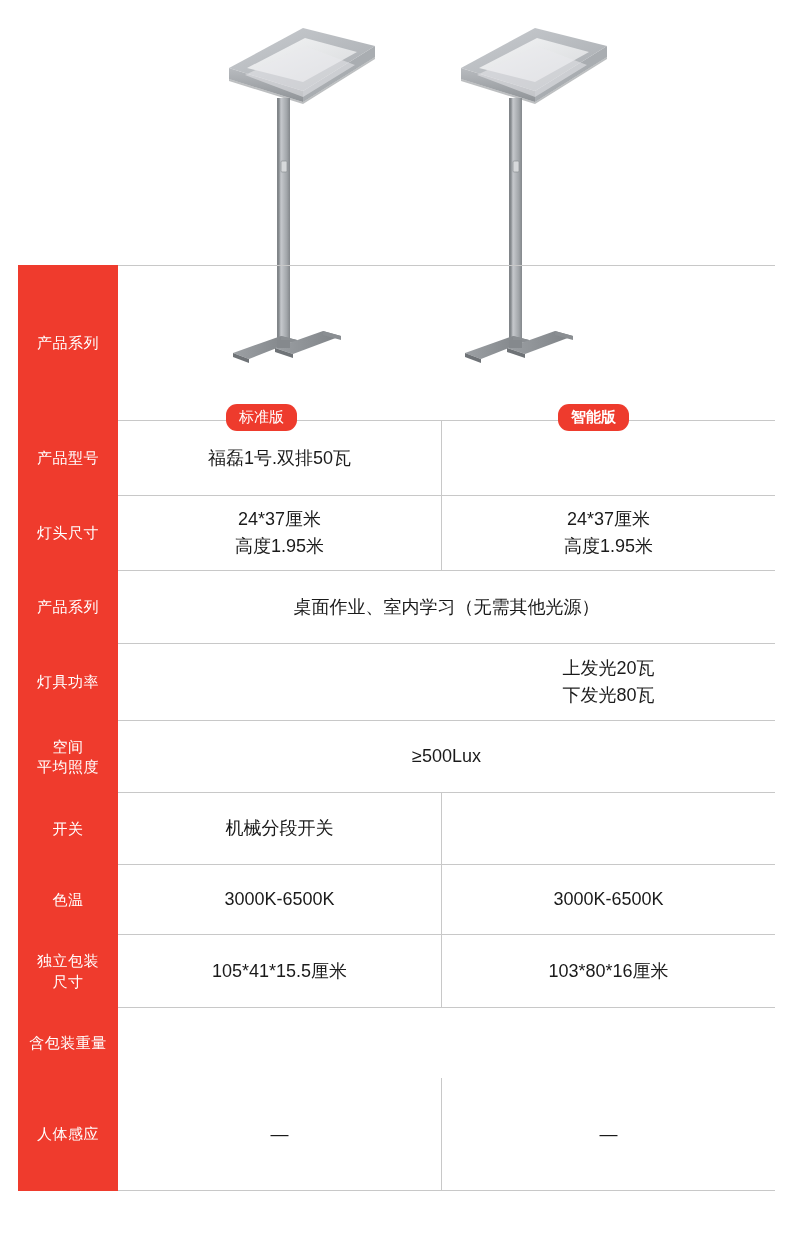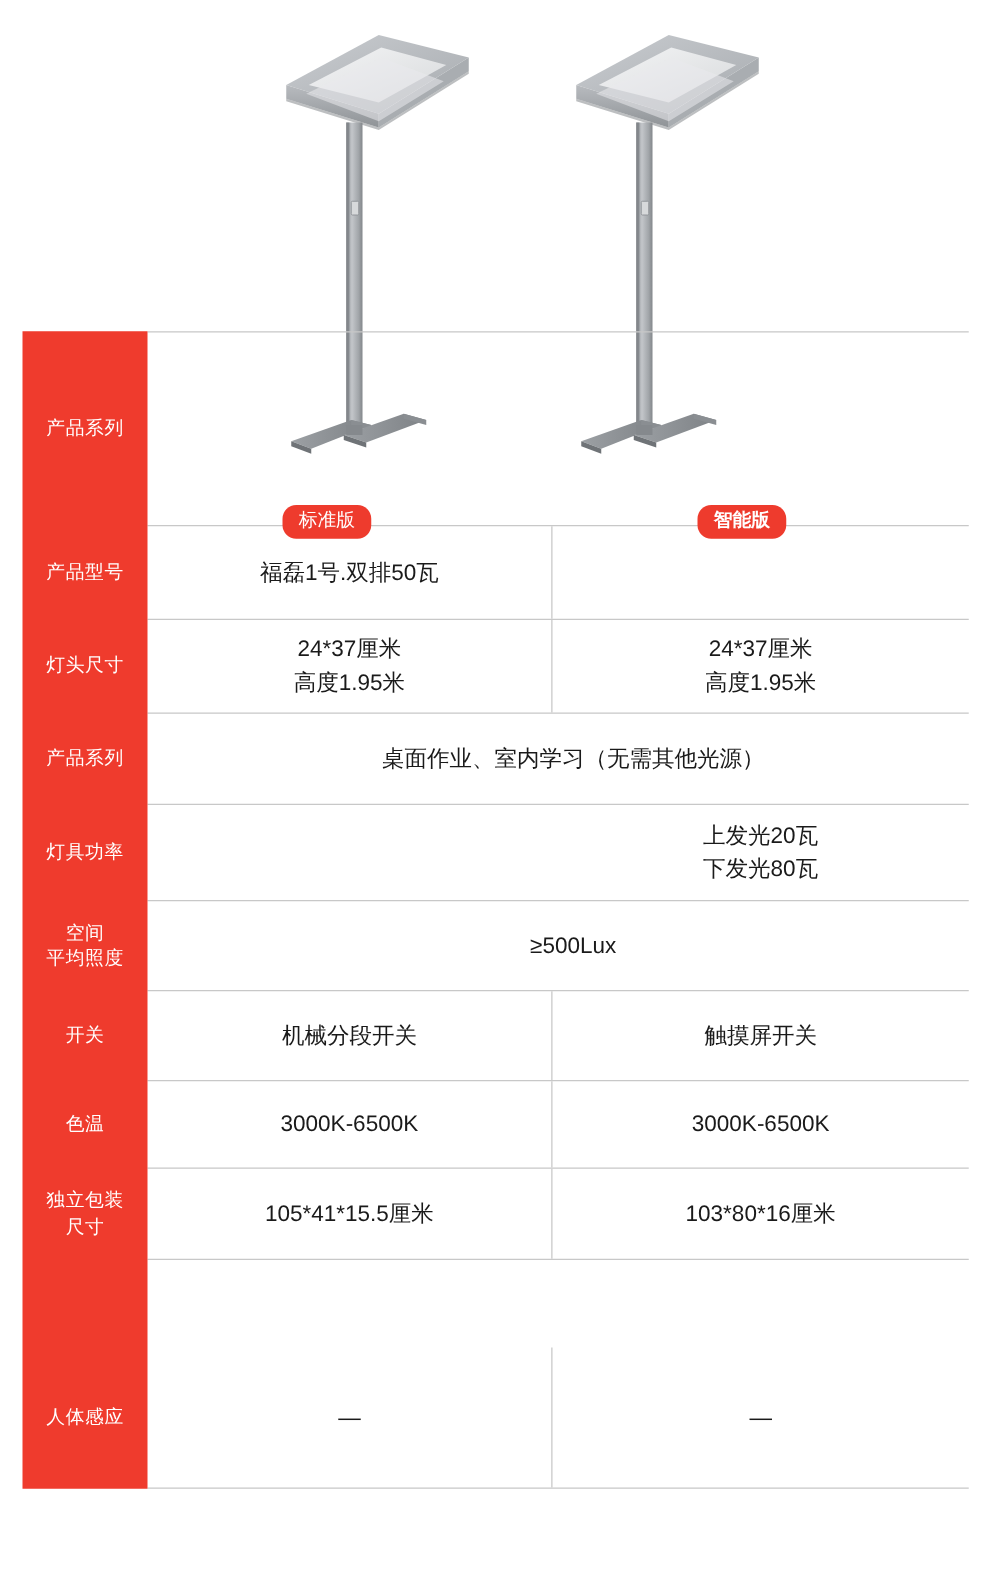--- a/index.html
+++ b/index.html
@@ -89,21 +89,21 @@
     justify-content: center;
     text-align: center;
     font-size: 18px;
     line-height: 1.5;
     white-space: pre-line;
     color: #1a1a1a;
     box-sizing: border-box;
   }
   .cell.left  { left: 0;     width: 324px; border-right: 1px solid #c8c8c8; }
   .cell.right { left: 324px; width: 333px; }
-  .cell.full  { left: 12px;     width: 657px; }
+  .cell.full  { left: 0;     width: 657px; }
 
   
   .series-row {
     position: absolute;
     left: 0;
     top: 0;
     width: 657px;
     height: 156px;
   }
   .badge {
@@ -236,20 +236,21 @@
     <div class="label-cell" style="top:156px;height:75px">产品型号</div>
     <div class="label-cell" style="top:231px;height:75px">灯头尺寸</div>
     <div class="label-cell" style="top:306px;height:73px">产品系列</div>
     <div class="label-cell" style="top:379px;height:77px">灯具功率</div>
     <div class="label-cell" style="top:456px;height:72px">空间
 平均照度</div>
     <div class="label-cell" style="top:528px;height:72px">开关</div>
     <div class="label-cell" style="top:600px;height:70px">色温</div>
     <div class="label-cell" style="top:670px;height:73px">独立包装
 尺寸</div>
+    <div class="label-cell" style="top:743px;height:70px">含包装重量</div>
     <div class="label-cell" style="top:813px;height:113px">人体感应</div>
   </div>
 
   <div class="grid">
 
     <div class="row first" style="top:0px;height:156px">
       <div class="series-row">
         <span class="badge badge-a">标准版</span>
         <span class="badge badge-b">智能版</span>
       </div>
@@ -274,21 +275,20 @@
       <div class="cell right">上发光20瓦
 下发光80瓦</div>
     </div>
 
     <div class="row" style="top:456px;height:72px">
       <div class="cell full">≥500Lux</div>
     </div>
 
     <div class="row" style="top:528px;height:72px">
       <div class="cell left">机械分段开关</div>
-      <div class="cell right">触摸屏开关</div>
     </div>
 
     <div class="row" style="top:600px;height:70px">
       <div class="cell left">3000K-6500K</div>
       <div class="cell right">3000K-6500K</div>
     </div>
 
     <div class="row" style="top:670px;height:73px">
       <div class="cell left">105*41*15.5厘米</div>
       <div class="cell right">103*80*16厘米</div>

